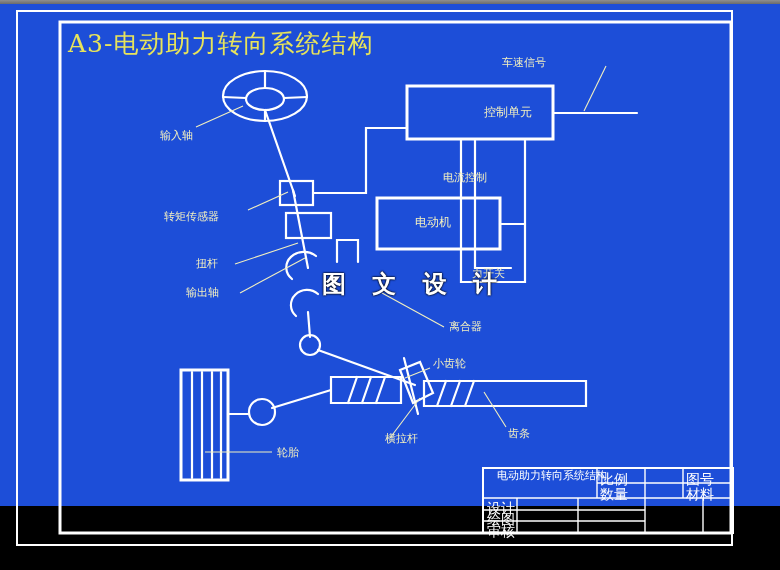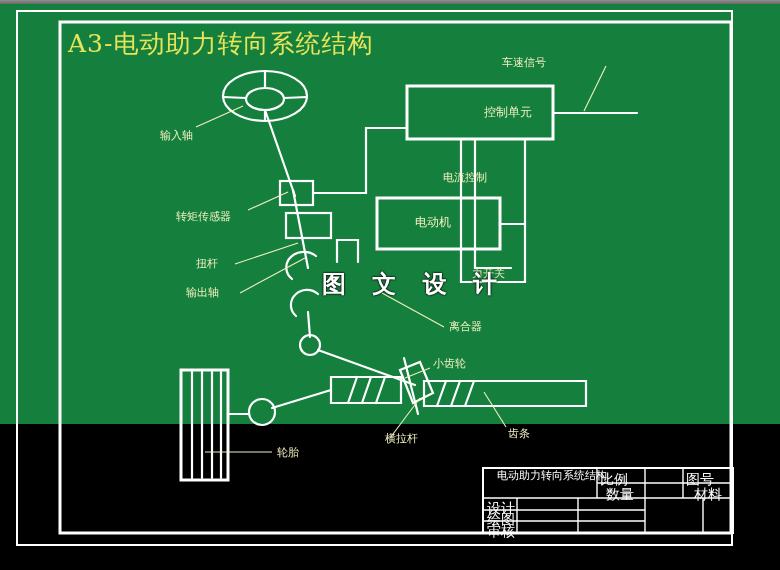--- a/index.html
+++ b/index.html
@@ -1,18 +1,18 @@
 <!DOCTYPE html>
 <html><head>
 <meta charset="utf-8">
 <style>
   html,body{margin:0;padding:0;background:#000;}
   body{width:780px;height:570px;overflow:hidden;
        font-family:"DejaVu Sans","Liberation Sans",sans-serif;}
-  #stage{position:relative;width:780px;height:424px;background:#15803d;}
+  #stage{position:relative;width:780px;height:506px;background:#1d4ed8;}
   #topstrip{position:absolute;left:0;top:0;width:780px;height:4px;
             background:linear-gradient(#8f8f8f,#6b6b6b);}
   #cad{position:absolute;left:0;top:0;width:780px;height:570px;}
   .lbl{position:absolute;color:#f2efc0;font-size:11px;line-height:1.1;
        white-space:nowrap;font-family:"DejaVu Sans","Liberation Sans",sans-serif;}
   #title{position:absolute;left:68px;top:27px;color:#e8e45a;font-size:25px;
          letter-spacing:1px;white-space:nowrap;
          font-family:"DejaVu Serif","Liberation Serif",serif;}
   #watermark{position:absolute;left:322px;top:268px;color:#ffffff;font-size:24px;
              letter-spacing:9px;white-space:nowrap;font-weight:700;
@@ -125,21 +125,21 @@
       <line x1="683" y1="468" x2="683" y2="498"></line>
       <line x1="517" y1="498" x2="517" y2="533"></line>
       <line x1="578" y1="498" x2="578" y2="533"></line>
       <line x1="703" y1="498" x2="703" y2="533"></line>
     </g>
   </svg>
 
   <div id="title">A3-电动助力转向系统结构</div>
 
   <div class="lbl" style="left:160px;top:130px;">输入轴</div>
-  <div class="lbl" style="left:176px;top:211px;">转矩传感器</div>
+  <div class="lbl" style="left:164px;top:211px;">转矩传感器</div>
   <div class="lbl" style="left:196px;top:258px;">扭杆</div>
   <div class="lbl" style="left:186px;top:287px;">输出轴</div>
   <div class="lbl" style="left:502px;top:57px;">车速信号</div>
   <div class="lbl" style="left:443px;top:172px;">电流控制</div>
   <div class="lbl" style="left:443px;top:106px;font-size:12px;margin-left:41px;">控制单元</div>
   <div class="lbl" style="left:415px;top:216px;font-size:12px;">电动机</div>
   <div class="lbl" style="left:472px;top:268px;text-align:right;">力开关</div>
   <div class="lbl" style="left:449px;top:321px;">离合器</div>
   <div class="lbl" style="left:433px;top:358px;">小齿轮</div>
   <div class="lbl" style="left:508px;top:428px;">齿条</div>
@@ -147,16 +147,16 @@
   <div class="lbl" style="left:277px;top:447px;font-family:Liberation Mono, monospace;">轮胎</div>
 
   <div id="watermark">图 文 设 计</div>
 
   <div class="tbtitle" style="left:497px;top:468px;">电动助力转向系统结构</div>
   <div class="tbtxt" style="left:487px;top:501px;text-align:right;">设计</div>
   <div class="tbtxt" style="left:487px;top:512px;">绘图</div>
   <div class="tbtxt" style="left:487px;top:524px;">审核</div>
   <div class="tbtxt" style="left:600px;top:472px;">比例</div>
   <div class="tbtxt" style="left:686px;top:472px;">图号</div>
-  <div class="tbtxt" style="left:600px;top:487px;margin-left:6px;">数量</div>
-  <div class="tbtxt" style="left:686px;top:487px;margin-left:8px;">材料</div>
+  <div class="tbtxt" style="left:600px;top:487px;">数量</div>
+  <div class="tbtxt" style="left:686px;top:487px;">材料</div>
 
 </div>
 
 </body></html>

